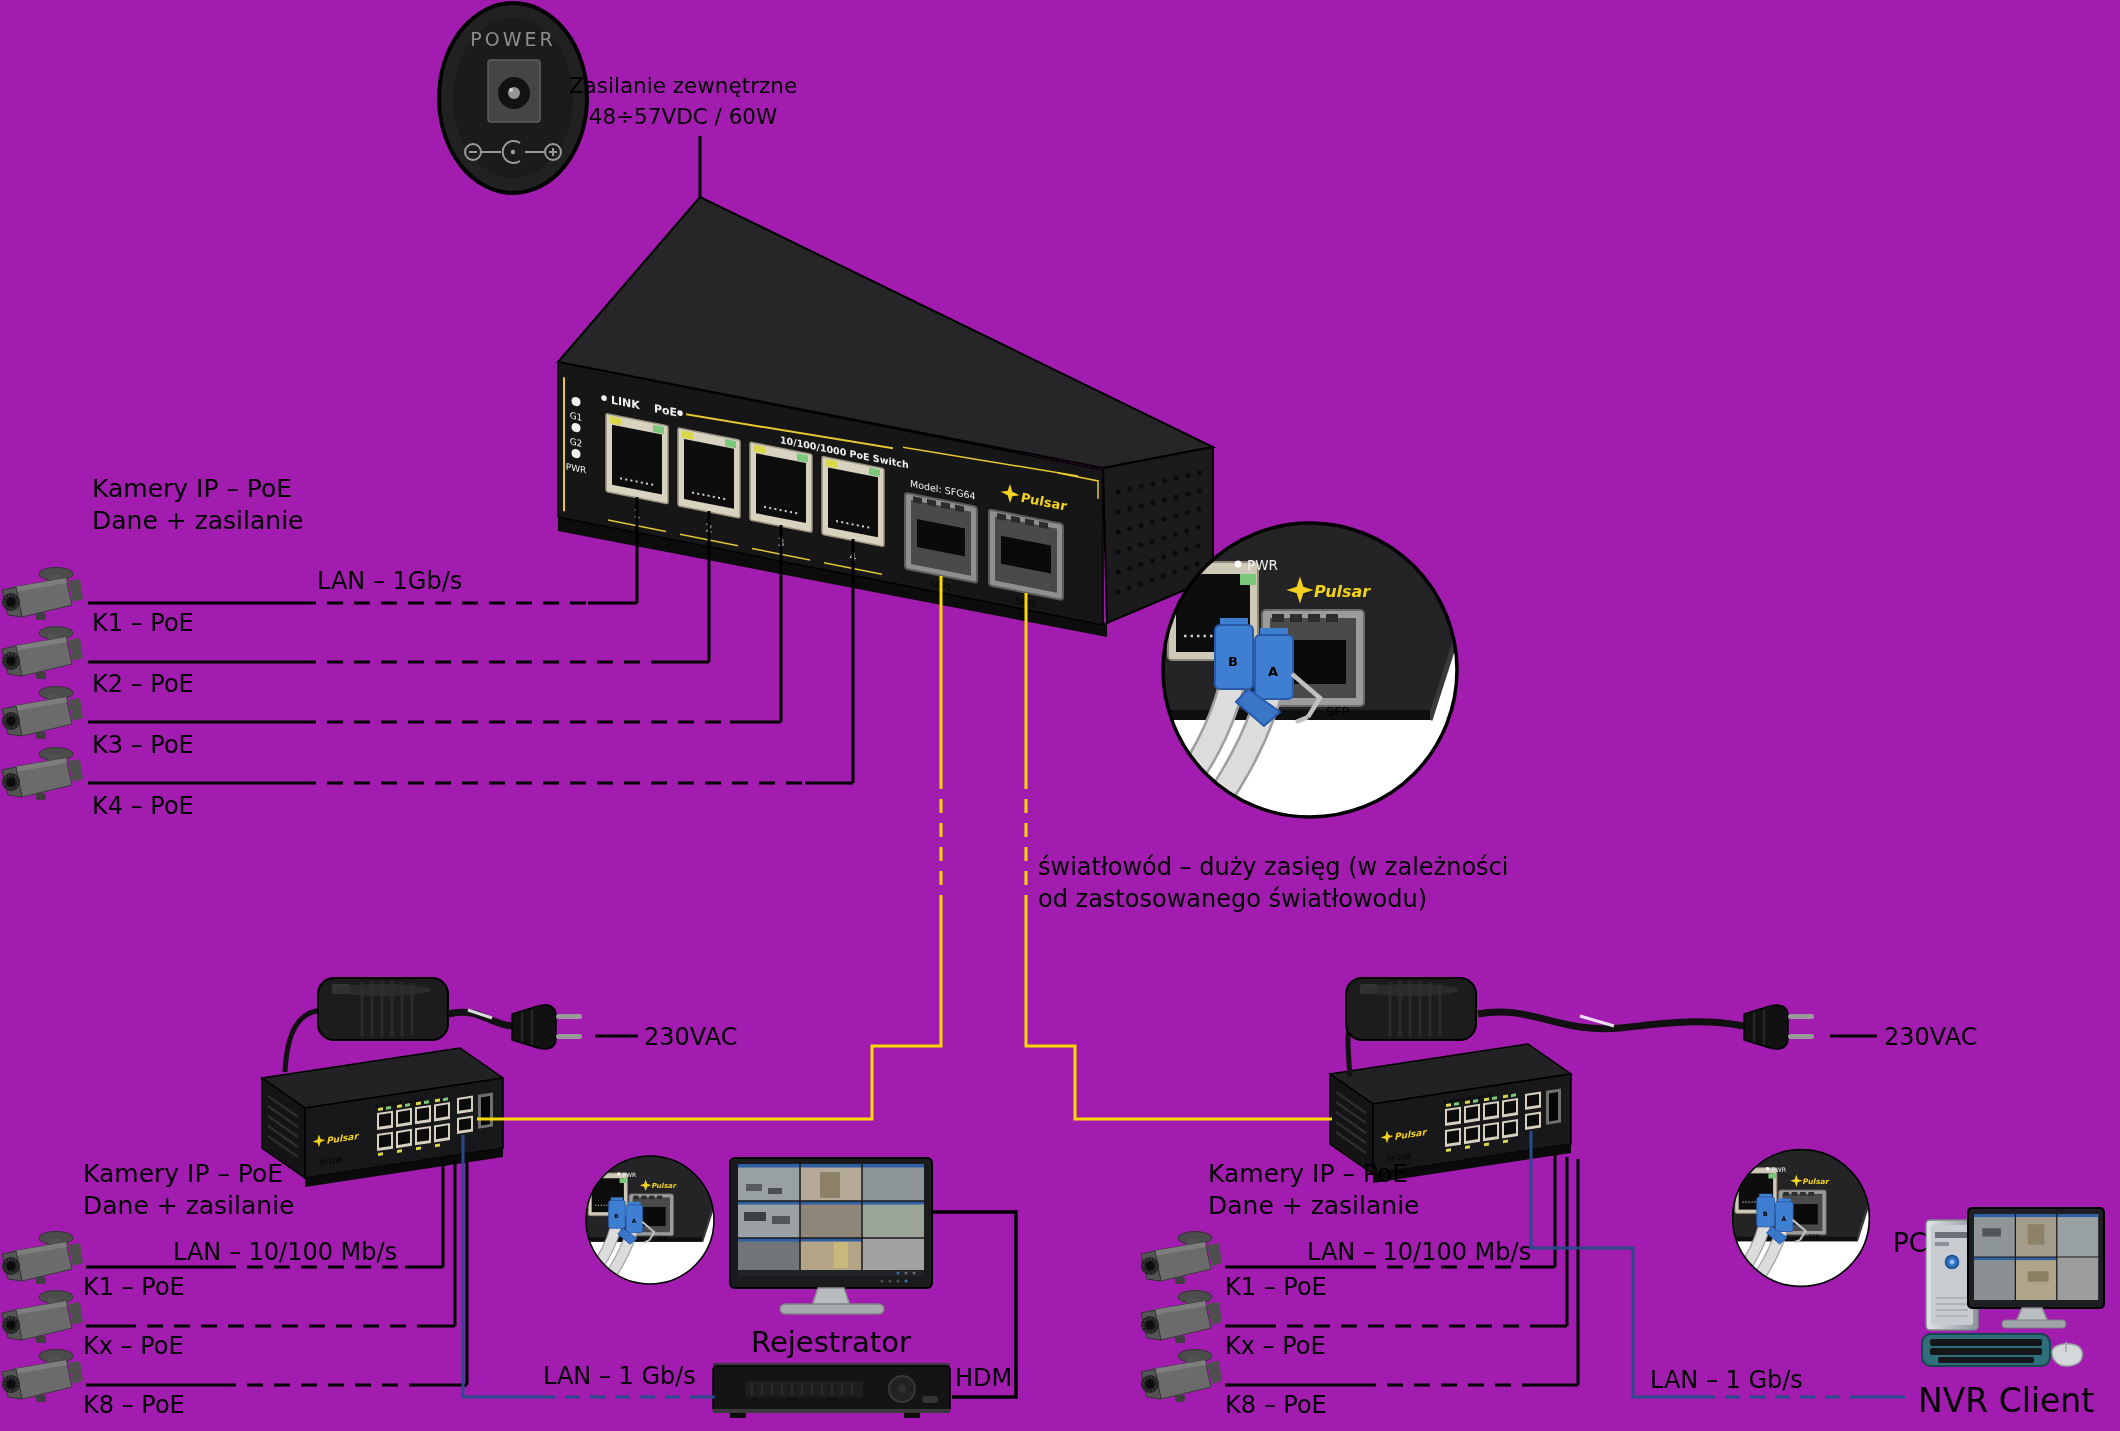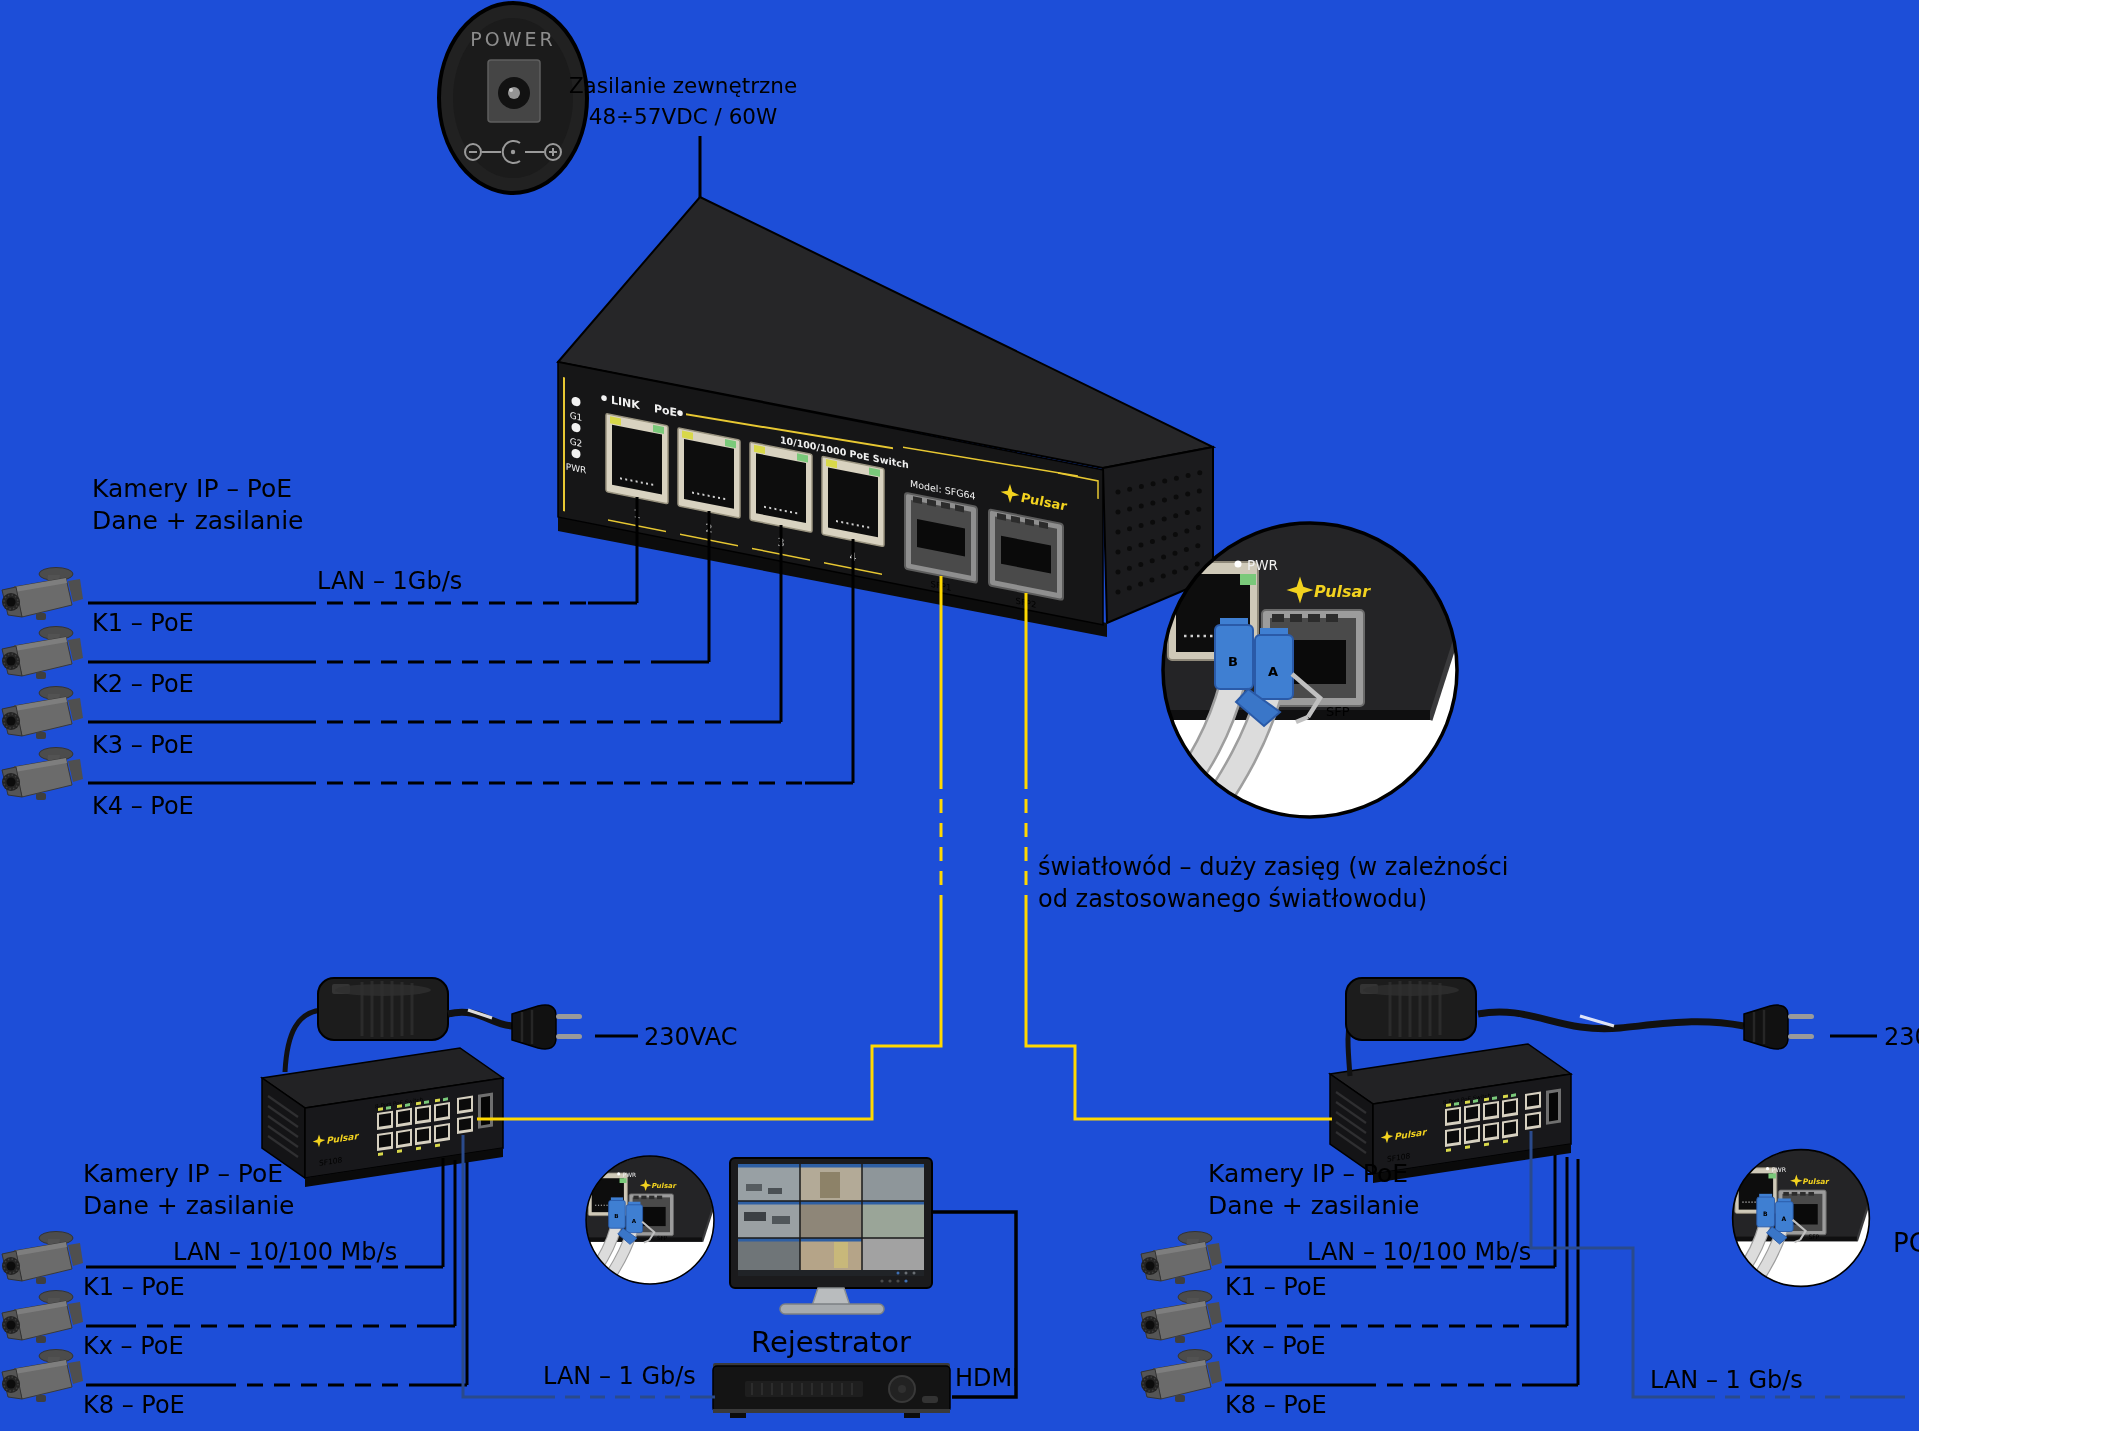--- a/index.html
+++ b/index.html
@@ -1,17 +1,17 @@
 <!DOCTYPE html>
 <html><head>
 <meta charset="utf-8">
 <title>PoE Switch Network Diagram</title>
 <style>
   html,body{margin:0;padding:0;background:#ffffff;}
-  #stage{position:relative;width:1919px;height:1431px;background:#1d4ed8;overflow:hidden;}
+  #stage{position:relative;width:2120px;height:1431px;background:#a21caf;overflow:hidden;}
   svg{display:block;}
   text{font-family:"DejaVu Sans","Liberation Sans",sans-serif;fill:#000;}
   .lbl{font-size:24px;}
   .lblBig{font-size:25px;}
   .engrave{font-size:19px;letter-spacing:3px;fill:#8d8d8d;}
   .panelTxt{fill:#f0f0f0;}
   .brand{fill:#f2d21f;font-style:italic;font-weight:bold;}
   .fiber{stroke:#ffd800;stroke-width:3;fill:none;}
   .lanblue{stroke:#2a4a8c;stroke-width:3;fill:none;}
   .kline{stroke:#000;stroke-width:3;fill:none;}

